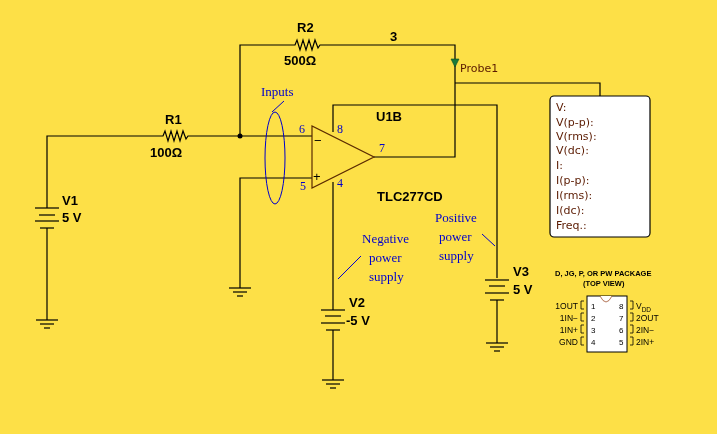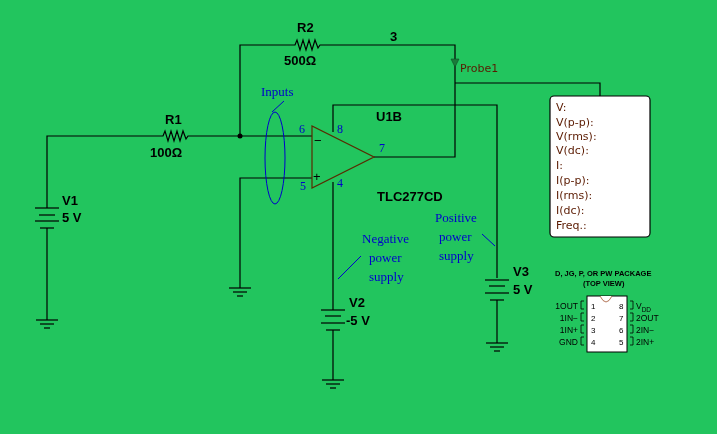--- a/index.html
+++ b/index.html
@@ -1,16 +1,16 @@
 <!DOCTYPE html>
 <html><head>
 <meta charset="utf-8">
 <style>
   html, body { margin:0; padding:0; background:#ffffff; }
-  #canvas { position:relative; width:717px; height:434px; overflow:hidden; background:#22c55e; }
+  #canvas { position:relative; width:717px; height:434px; overflow:hidden; background:#fde047; }
   svg { position:absolute; left:0; top:0; }
   .wire { stroke:#000; stroke-width:1.2; fill:none; }
   .comp { stroke:#000; stroke-width:1.2; fill:none; }
   .opamp { stroke:#5a2a00; stroke-width:1.2; fill:none; }
   .bold-label { font-family:"Liberation Sans", sans-serif; font-weight:bold; font-size:13px; fill:#000; }
   .pin { font-family:"Liberation Serif", serif; font-size:12px; fill:#0000cc; }
   .note { font-family:"Liberation Serif", serif; font-size:13px; fill:#0000cc; }
   .note-line { stroke:#0000cc; stroke-width:1; fill:none; }
   .meter-text { font-family:"DejaVu Sans", sans-serif; font-size:11px; fill:#5a1a00; }
   .meter-box { stroke:#000; stroke-width:1.2; fill:#fff; }

